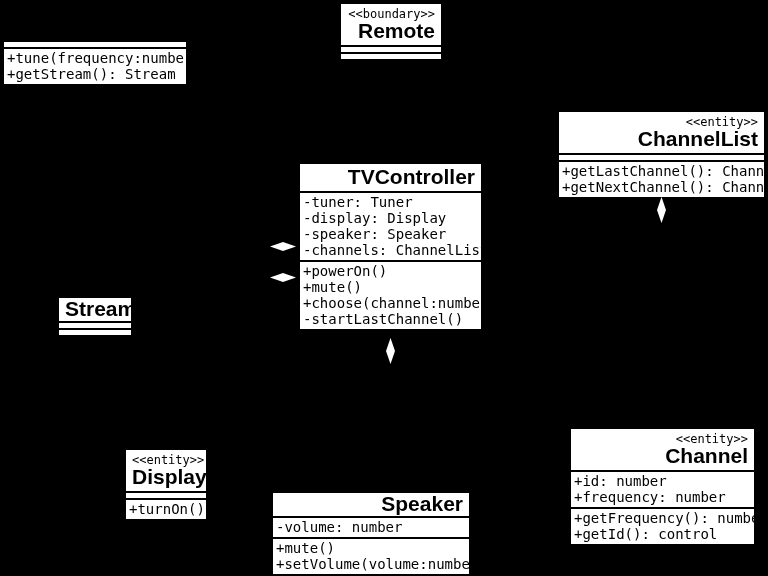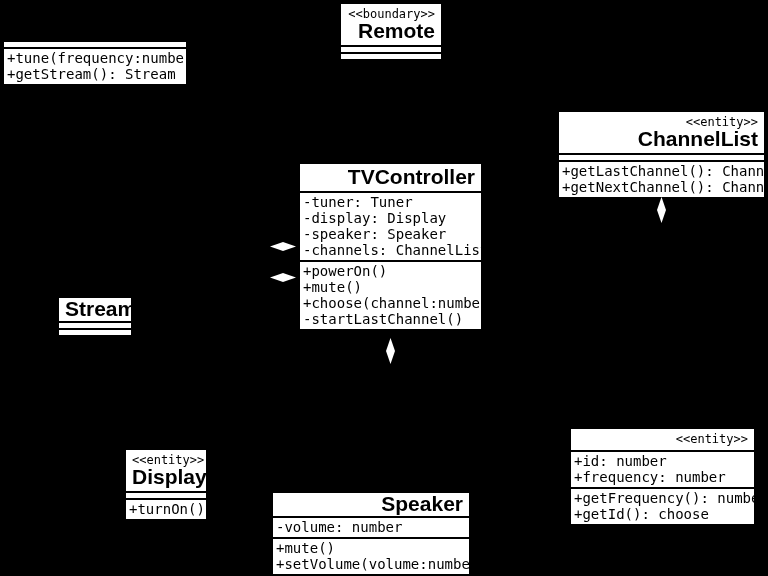--- a/index.html
+++ b/index.html
@@ -164,29 +164,30 @@
   <div class="sep"></div>
   <div class="compart">
     <div class="row">+mute()</div>
     <div class="row">+setVolume(volume:number)</div>
   </div>
 </div>
 
 <div class="uml" style="left:569px;top:427px;width:187px;">
   <div class="hdr">
     <div class="stereo">&lt;&lt;entity&gt;&gt;</div>
+    <div class="cname">Channel</div>
   </div>
   <div class="sep"></div>
   <div class="compart">
     <div class="row">+id: number</div>
     <div class="row">+frequency: number</div>
   </div>
   <div class="sep"></div>
   <div class="compart">
     <div class="row">+getFrequency(): number</div>
-    <div class="row">+getId(): choose</div>
+    <div class="row">+getId(): control</div>
   </div>
 </div>
 
 <div class="diamond horiz" style="left:270px;top:242px;"></div>
 <div class="diamond horiz" style="left:270px;top:273px;"></div>
 <div class="diamond vert" style="left:386px;top:338px;"></div>
 <div class="diamond vert" style="left:657px;top:197px;"></div>
 
 </body></html>

